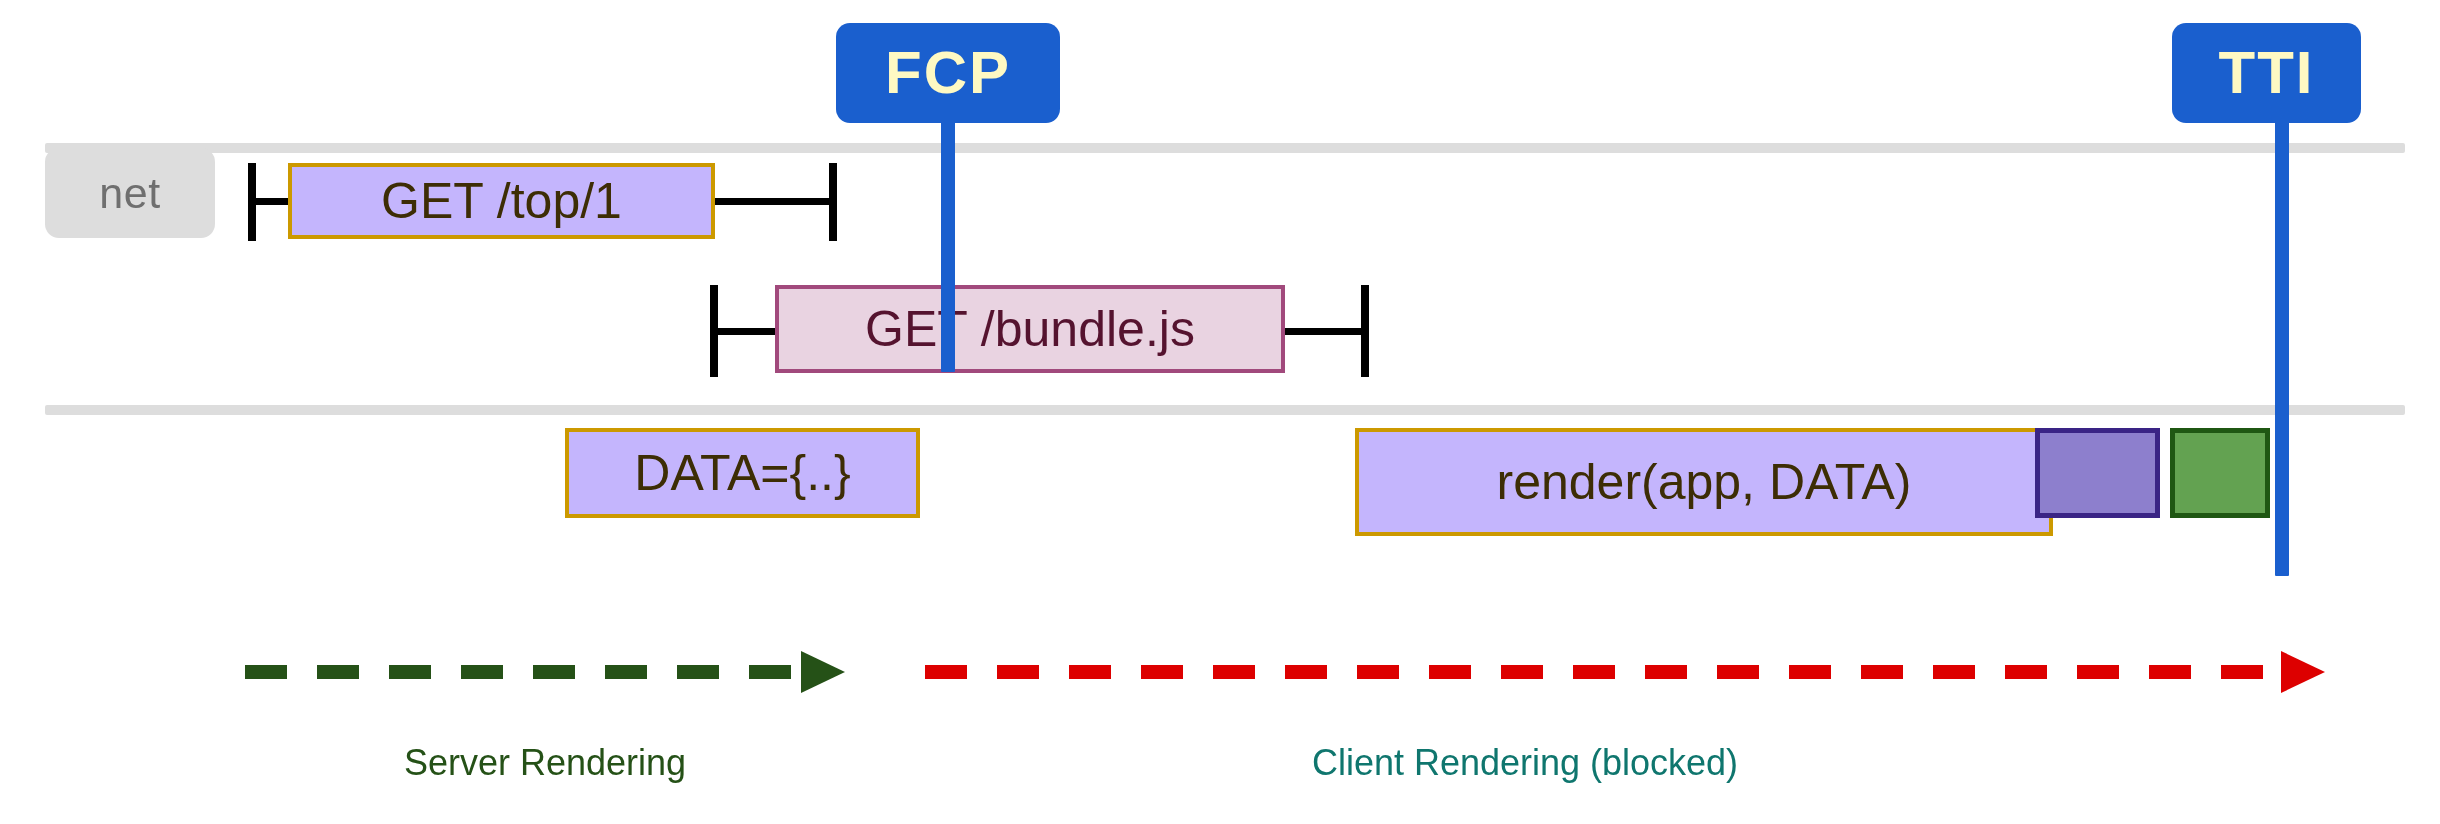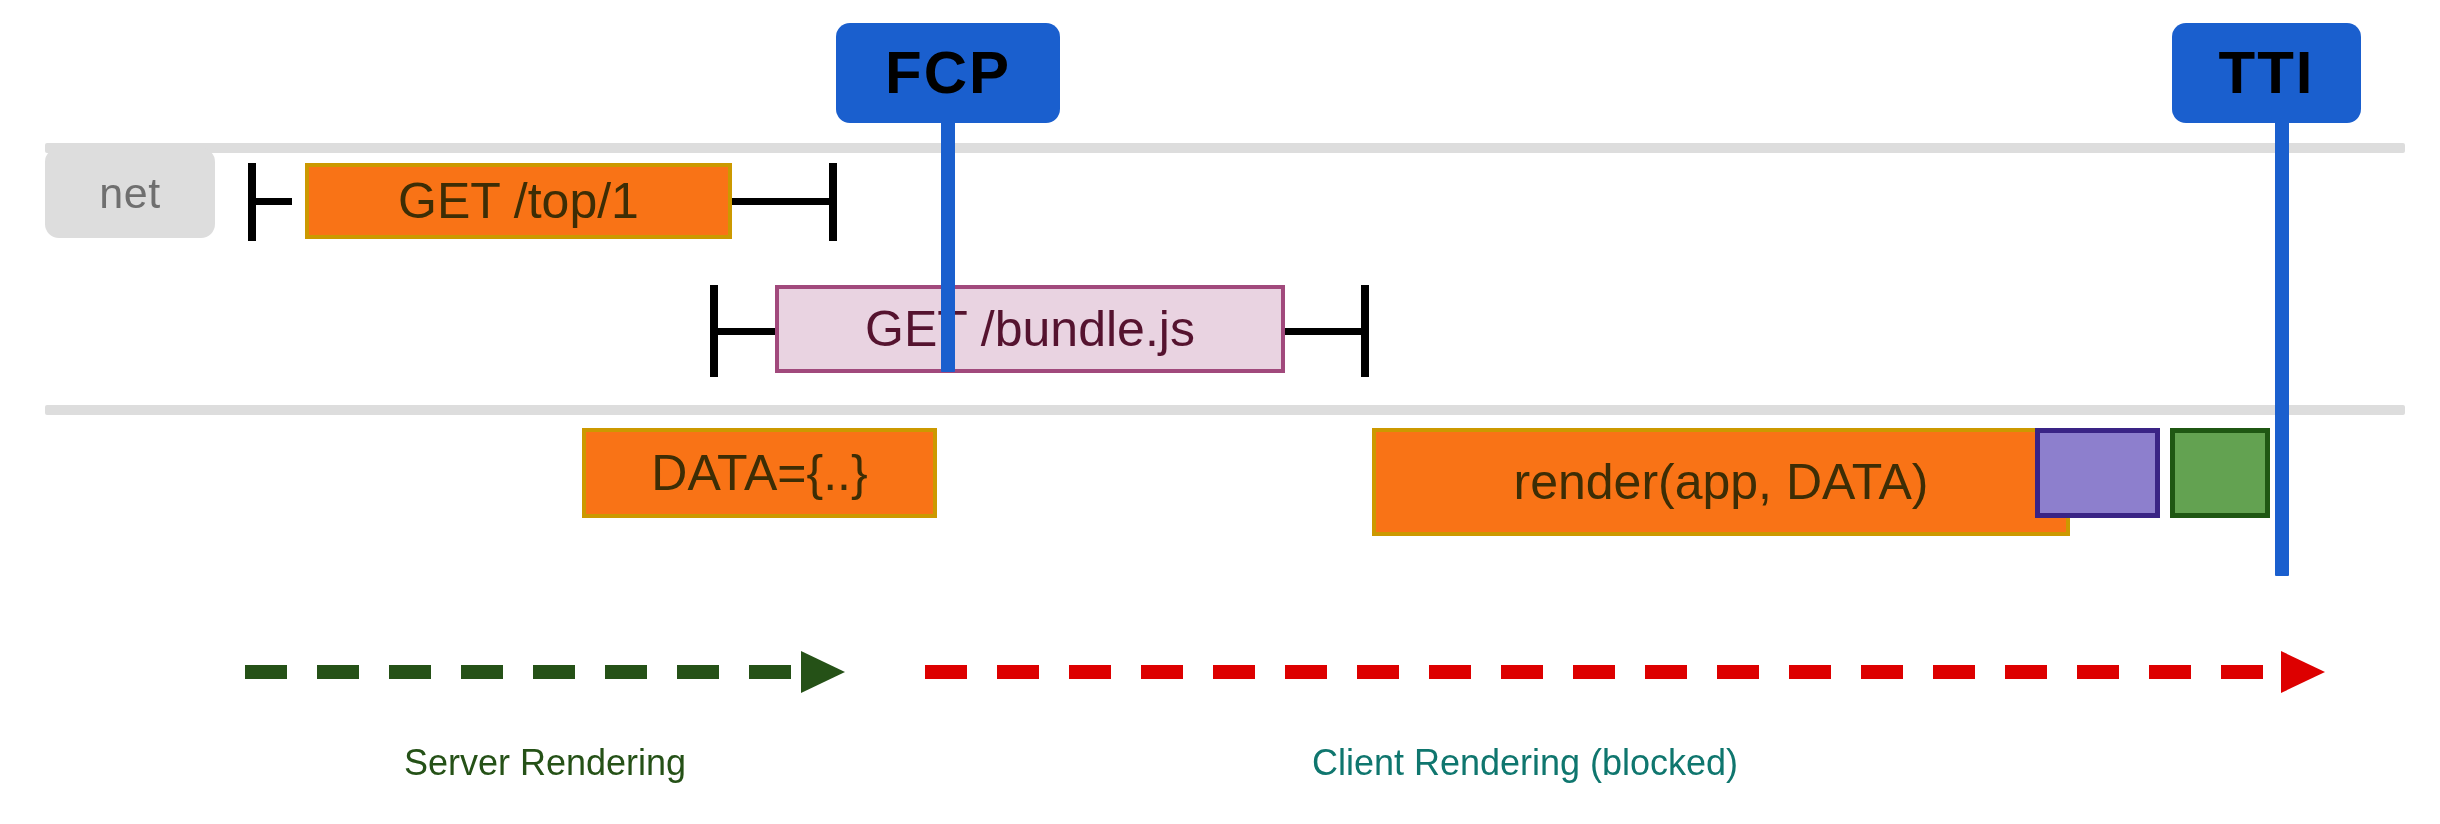--- a/index.html
+++ b/index.html
@@ -31,24 +31,23 @@
   
   .bar{
     position:absolute;
     box-sizing:border-box;
     display:flex;align-items:center;justify-content:center;
     font-size:50px;
     line-height:1;
     white-space:nowrap;
   }
   .bar.yellow{
-    background:#f97316;
+    background:#c4b5fd;
     border:4px solid #cc9900;
     color:#3d2d05;
-    margin-left:17px;
   }
   .bar.pink{
     background:#e9d3e1;
     border:4px solid #a1497c;
     color:#55132f;
   }
   .bar.purple{
     background:#8d7fcd;
     border:5px solid #3a2485;
   }
@@ -63,21 +62,21 @@
 
   
   .marker-line{
     position:absolute;background:#1a5fce;width:14px;border-radius:1px;
   }
   .marker-badge{
     position:absolute;
     background:#1a5fce;
     border-radius:14px;
     display:flex;align-items:center;justify-content:center;
-    color:#000000;
+    color:#fef9c3;
     font-size:60px;
     font-weight:bold;
     letter-spacing:2px;
     line-height:1;
   }
 
   
   .phase-arrow{position:absolute;height:14px;}
   .phase-arrow .dash{
     position:absolute;left:0;top:0;height:14px;

